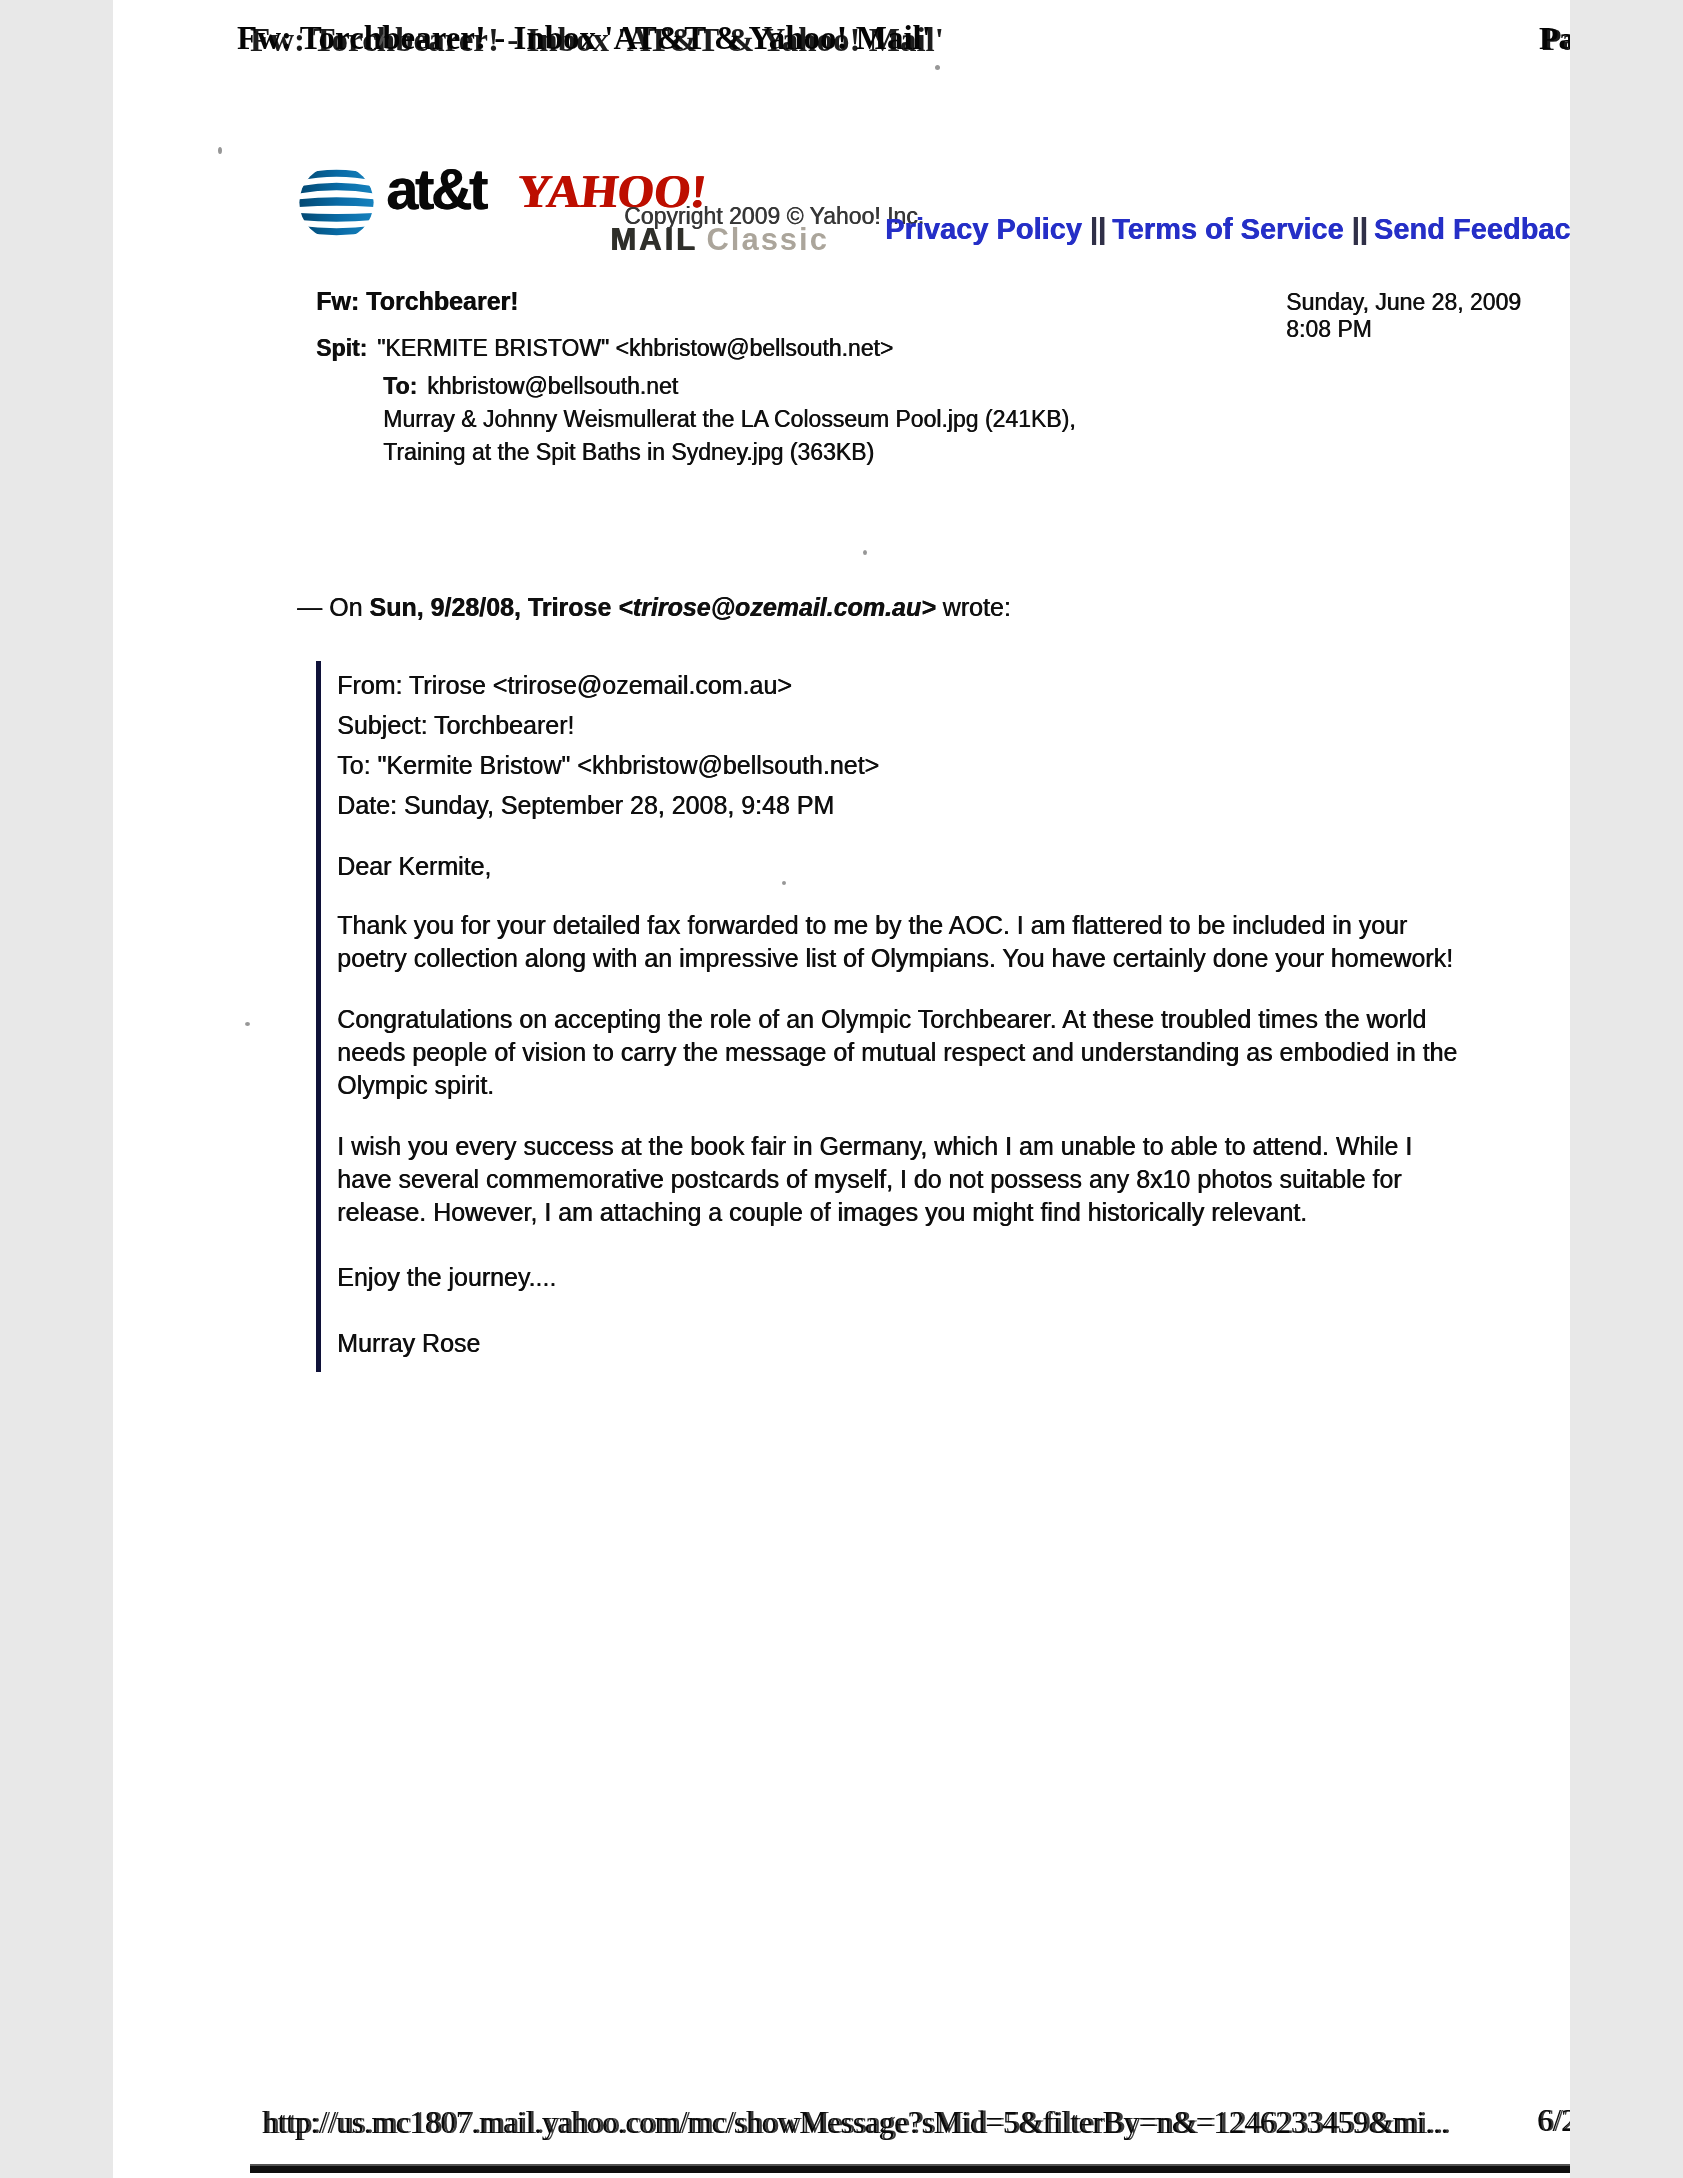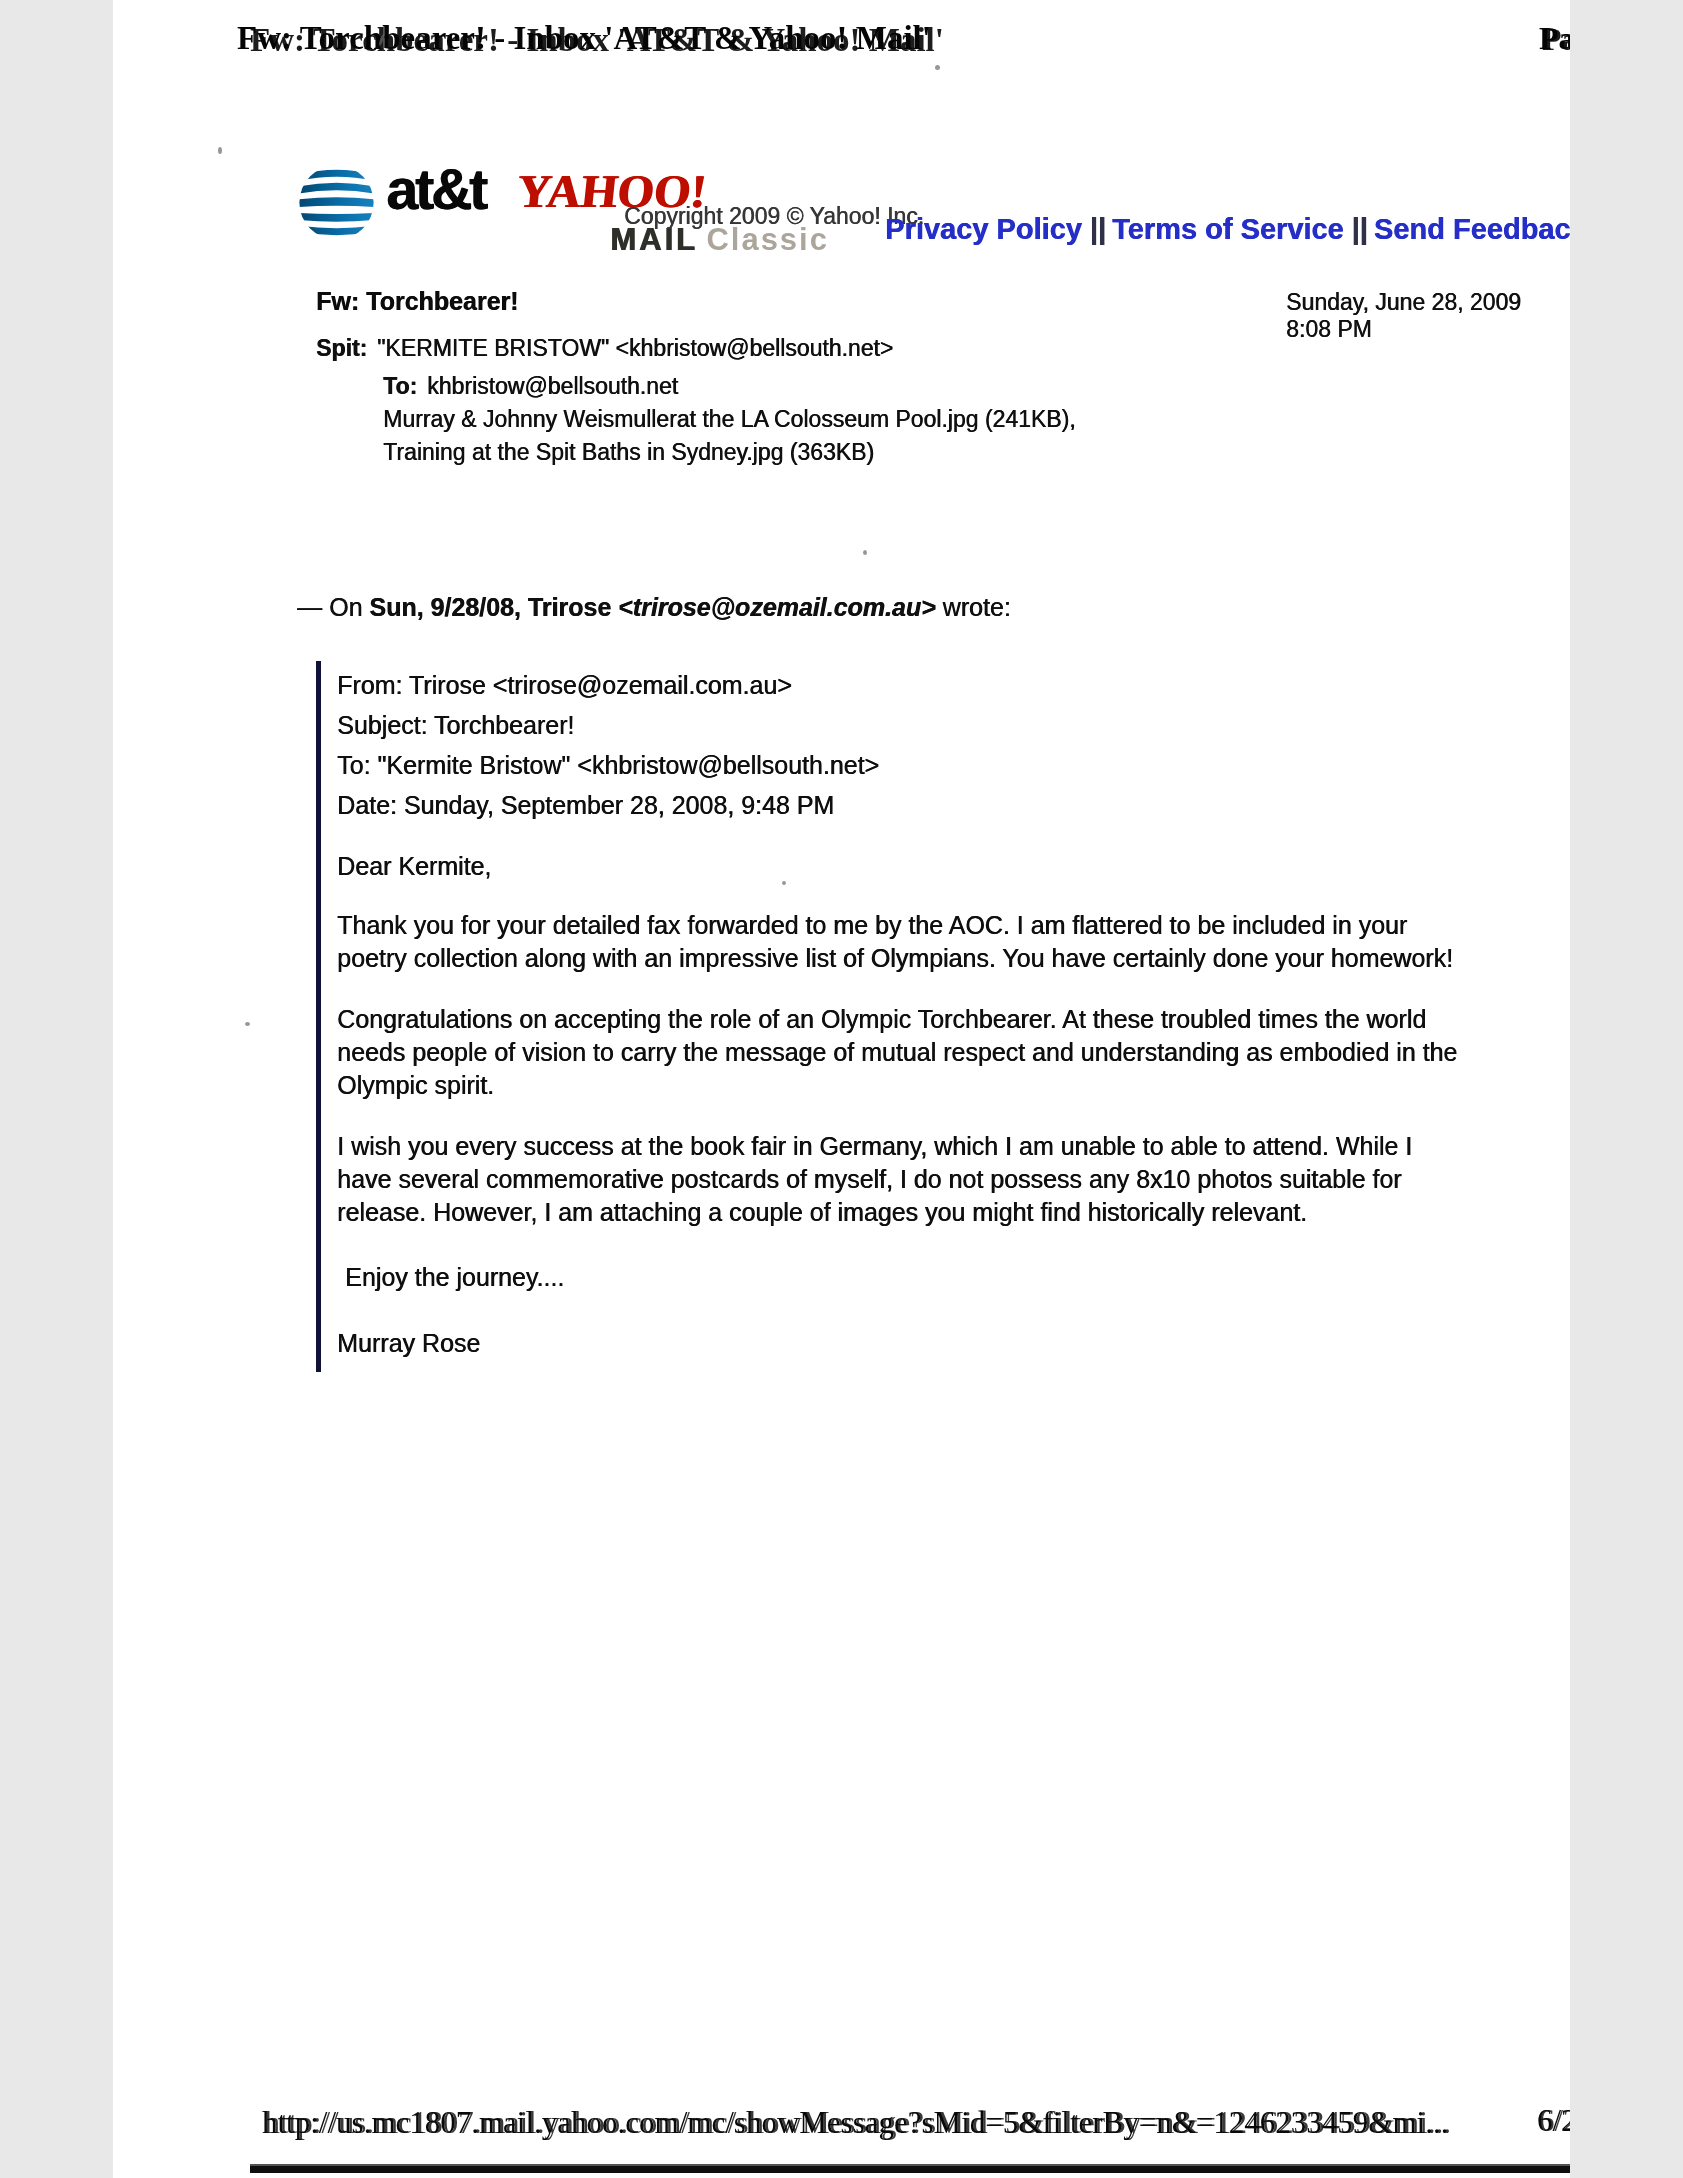--- a/index.html
+++ b/index.html
@@ -51,21 +51,21 @@
   .quote-intro { position:absolute; left:184px; top:593px; font-size:25px; white-space:nowrap; }
   .quote-intro .bold { font-weight:bold; }
   .quote-intro .bi { font-weight:bold; font-style:italic; }
 
   
   .quoted { position:absolute; left:203px; top:661px; width:1277px;
     border-left:5px solid #14163c; padding:4px 0 14px 16px; font-size:25px; color:#131313; }
   .qhead div { line-height:40px; white-space:nowrap; }
   .salutation { margin-top:27px; }
   .para { margin-top:28px; white-space:pre-line; line-height:33px; }
-  .closing { margin-top:34px;margin-left:8px; }
+  .closing { margin-top:34px; }
   .signature { margin-top:37px; }
 
   
   .footer-url { position:absolute; left:149px; top:2105px;
     font-family:"Liberation Serif", serif; font-size:31px; color:#0e0e0e;
     text-shadow:2.6px 0 0 rgba(12,12,12,.8); white-space:nowrap; }
   .footer-date { position:absolute; left:1424px; top:2103px;
     font-family:Liberation Serif, serif; font-size:31px; color:#0e0e0e;
     text-shadow:2px 0 0 rgba(12,12,12,.8); }
   .bottom-bar { position:absolute; left:137px; top:2164px; width:1370px; height:7px;

